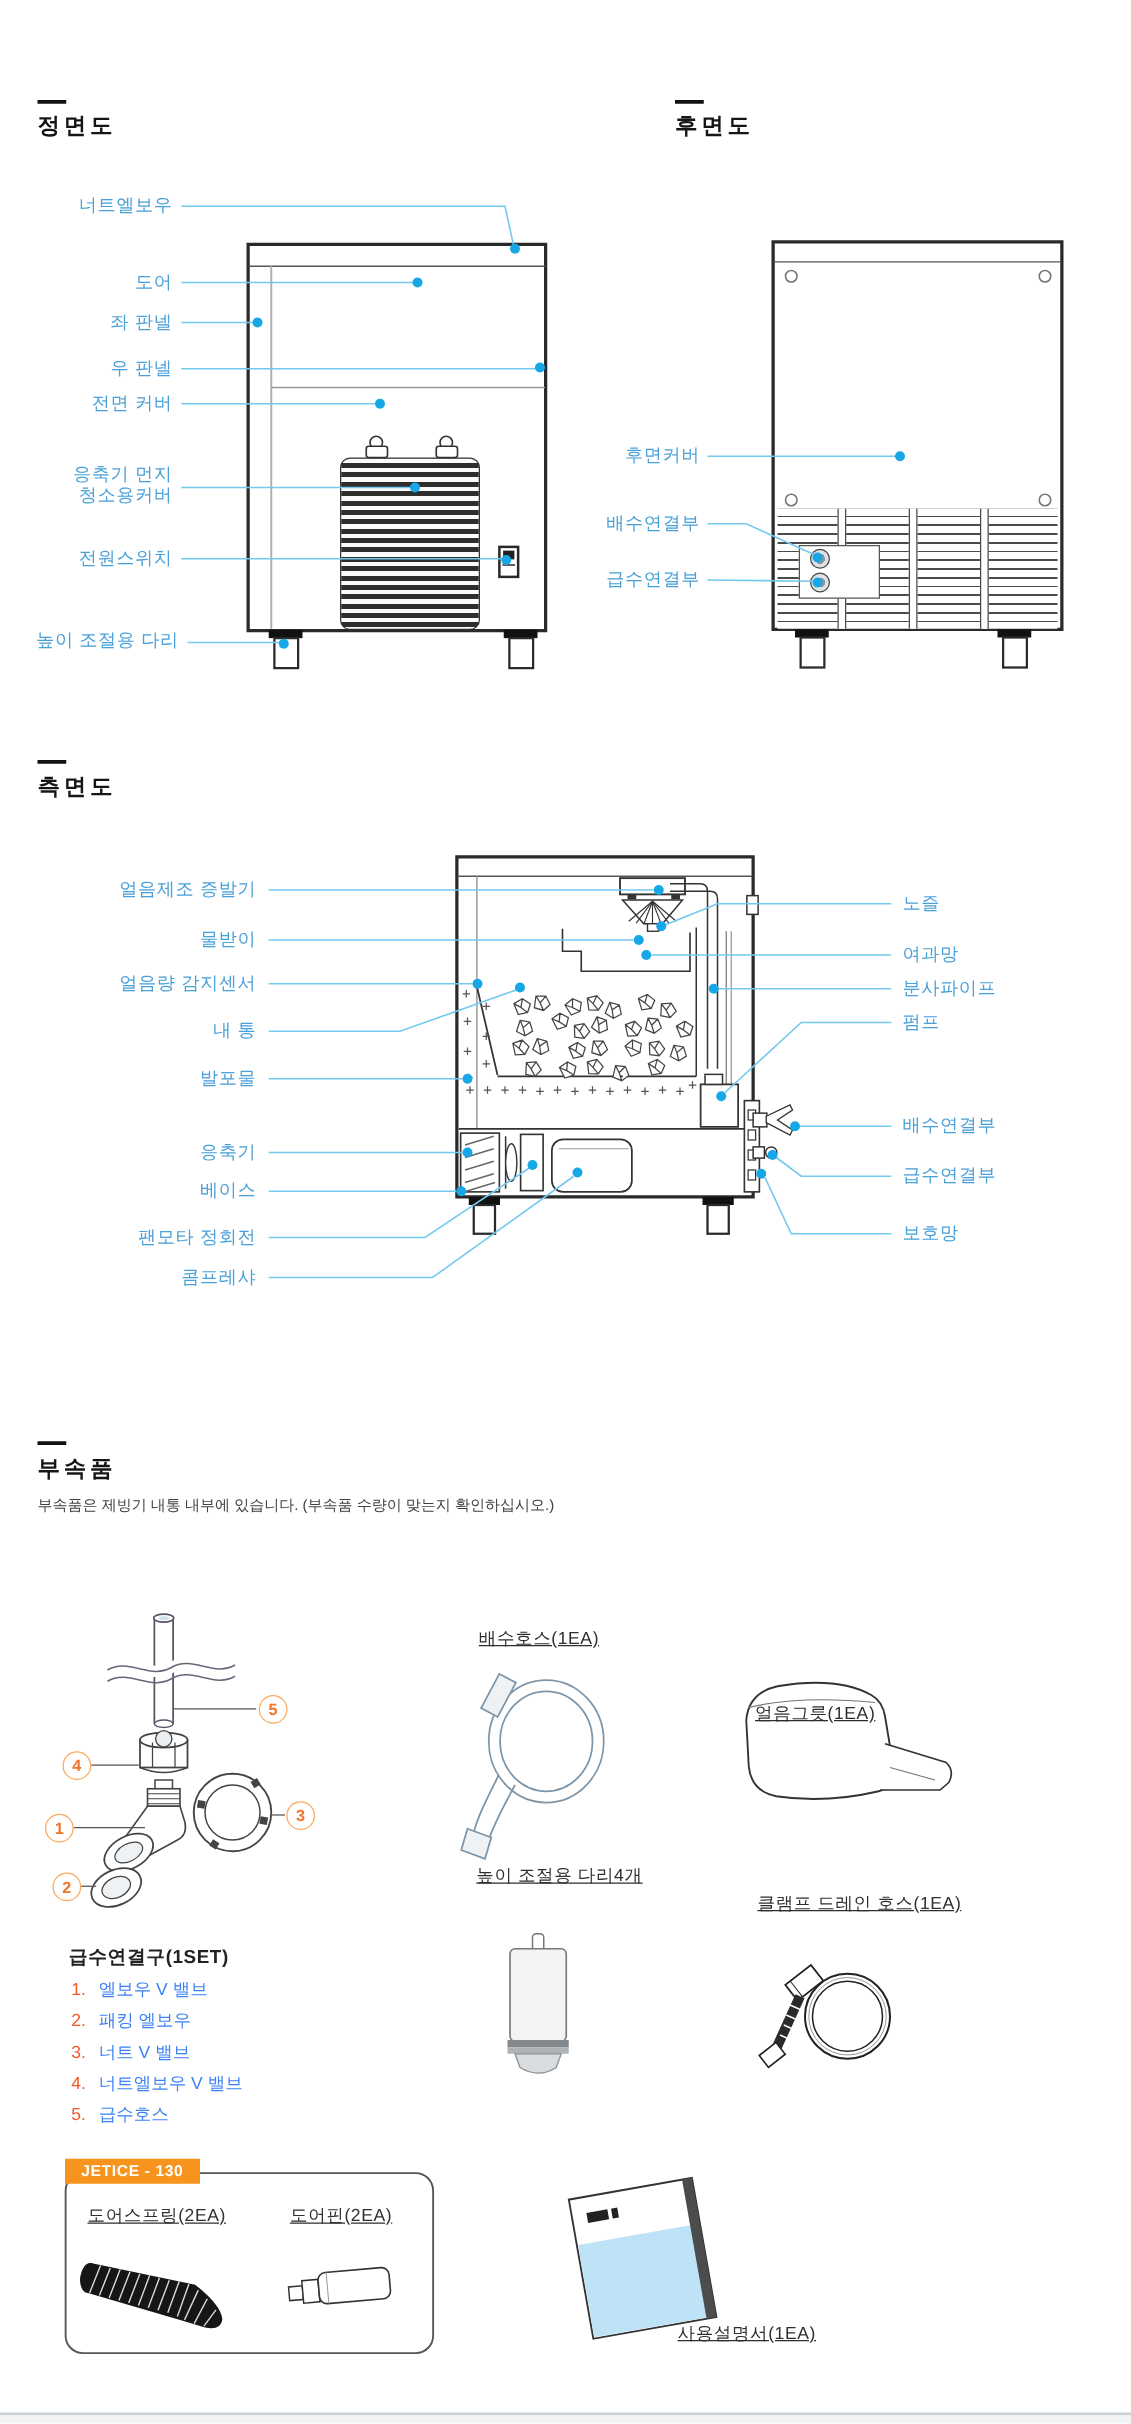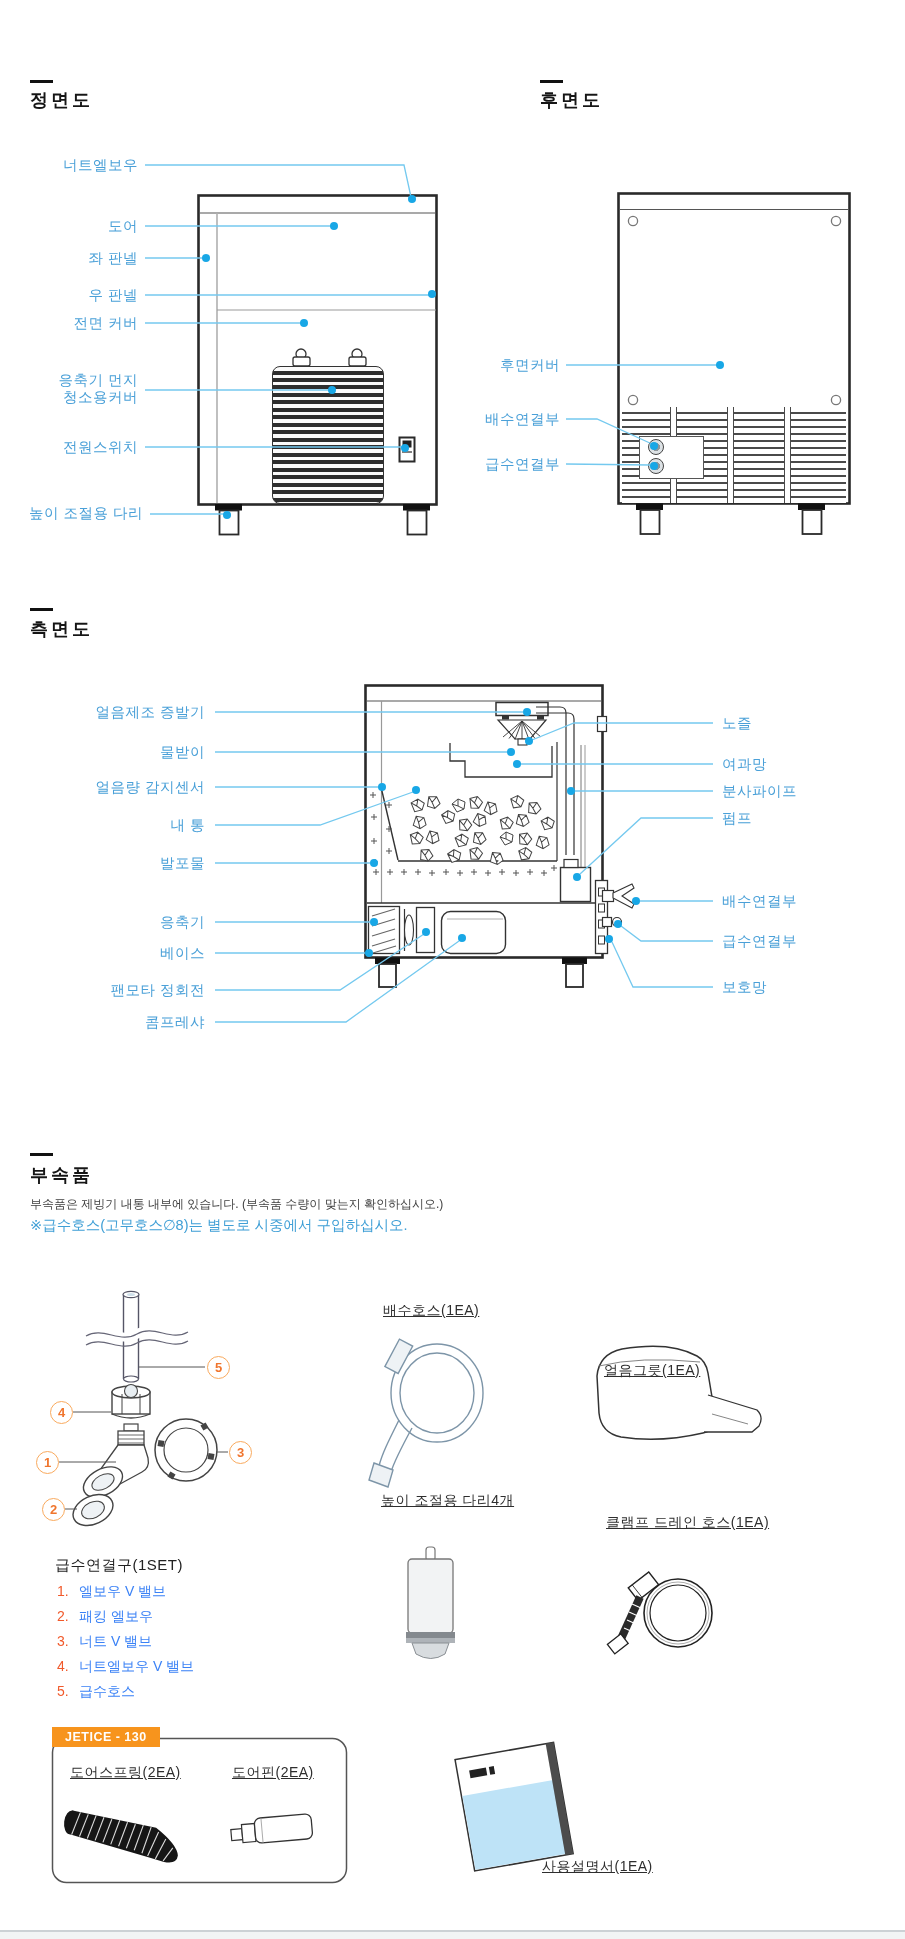--- a/index.html
+++ b/index.html
@@ -15,21 +15,21 @@
   .sec-title{position:absolute;font-size:18px;font-weight:bold;color:#151515;letter-spacing:3px;z-index:3;white-space:nowrap;}
   .lbl{position:absolute;font-size:14.5px;line-height:18px;color:#4aa0d8;letter-spacing:.5px;white-space:nowrap;z-index:3;text-align:center;}
   .lbl.r{text-align:right;}
   .lbl.two{line-height:17px;}
   .lbl.two span{display:block;}
   .dark-lbl{position:absolute;font-size:14px;color:#2e2e2e;letter-spacing:.5px;white-space:nowrap;z-index:3;text-decoration:underline;}
   .desc{position:absolute;font-size:12px;color:#404040;z-index:3;white-space:nowrap;}
   .note{position:absolute;font-size:14.5px;color:#3f9fd6;z-index:3;white-space:nowrap;}
   .callout{position:absolute;width:21px;height:21px;border:1.5px solid #f9aa5e;border-radius:50%;
            color:#f0752d;font-size:13px;font-weight:bold;text-align:center;line-height:21px;background:#fff;z-index:3;}
-  .set-title{position:absolute;font-size:15px;font-weight:normal;color:#222;letter-spacing:.5px;z-index:3;white-space:nowrap;}
+  .set-title{position:absolute;font-size:15px;font-weight:bold;color:#222;letter-spacing:.5px;z-index:3;white-space:nowrap;}
   .acc-row{position:absolute;left:57px;display:flex;font-size:14px;z-index:3;white-space:nowrap;}
   .acc-row .num{color:#f1592a;width:22px;}
   .acc-row .pname{color:#3b82f6;}
   .badge{position:absolute;left:52px;top:1727px;background:#f7941d;color:#fff;font-size:12.5px;
          font-weight:bold;padding:3px 13px;z-index:3;letter-spacing:.5px;}
   .grille-front{position:absolute;left:272px;top:366px;width:110px;height:136px;border:1.5px solid #333;
          border-radius:8px;background:repeating-linear-gradient(180deg,#fbfbfb 0 3.5px,#2e2e2e 3.5px 7.5px);z-index:1;}
   .grille-rear{position:absolute;left:622px;top:407px;width:224px;height:96px;z-index:1;
          background:repeating-linear-gradient(180deg,#fff 0 5.5px,#4a4a4a 5.5px 7px);}
   .gr-div{position:absolute;top:0;width:5px;height:100%;background:#fff;border-left:1px solid #4a4a4a;border-right:1px solid #4a4a4a;}
@@ -460,21 +460,20 @@
 
   <div class="lbl" style="left:722px;top:714px">노즐</div>
   <div class="lbl" style="left:722px;top:755px">여과망</div>
   <div class="lbl" style="left:722px;top:782px">분사파이프</div>
   <div class="lbl" style="left:722px;top:809px">펌프</div>
   <div class="lbl" style="left:722px;top:892px">배수연결부</div>
   <div class="lbl" style="left:722px;top:932px">급수연결부</div>
   <div class="lbl" style="left:722px;top:978px">보호망</div>
 
   <div class="desc" style="left:30px;top:1196px">부속품은 제빙기 내통 내부에 있습니다. (부속품 수량이 맞는지 확인하십시오.)</div>
-  <div class="note" style="left:30px;top:1216px">※급수호스(고무호스∅8)는 별도로 시중에서 구입하십시오.</div>
 
   <div class="dark-lbl" style="left:383px;top:1302px">배수호스(1EA)</div>
   <div class="dark-lbl" style="left:604px;top:1362px">얼음그릇(1EA)</div>
   <div class="dark-lbl" style="left:381px;top:1492px">높이 조절용 다리4개</div>
   <div class="dark-lbl" style="left:606px;top:1514px">클램프 드레인 호스(1EA)</div>
 
   <div class="callout" style="left:207px;top:1356px">5</div>
   <div class="callout" style="left:50px;top:1401px">4</div>
   <div class="callout" style="left:36px;top:1451px">1</div>
   <div class="callout" style="left:229px;top:1441px">3</div>

